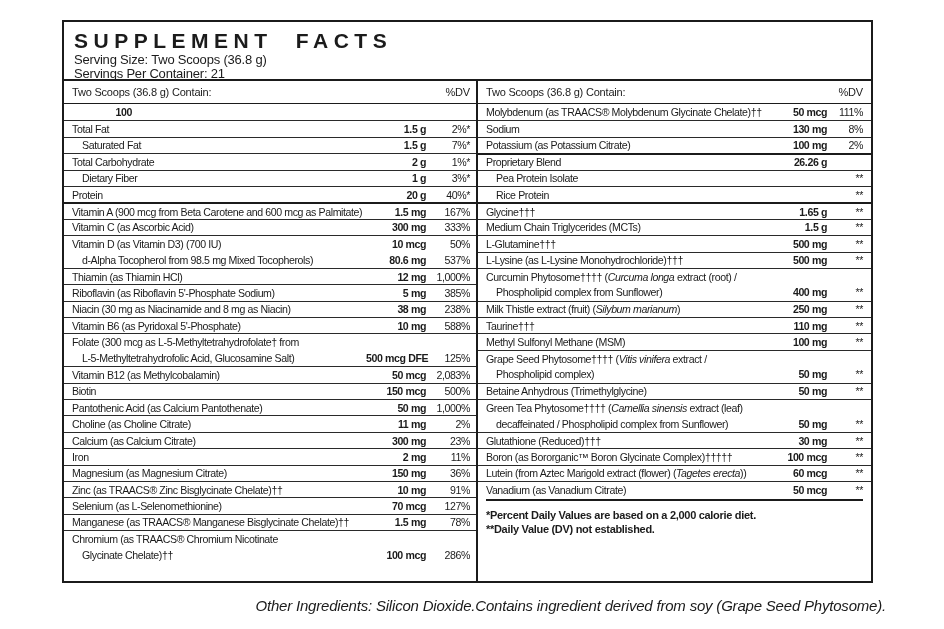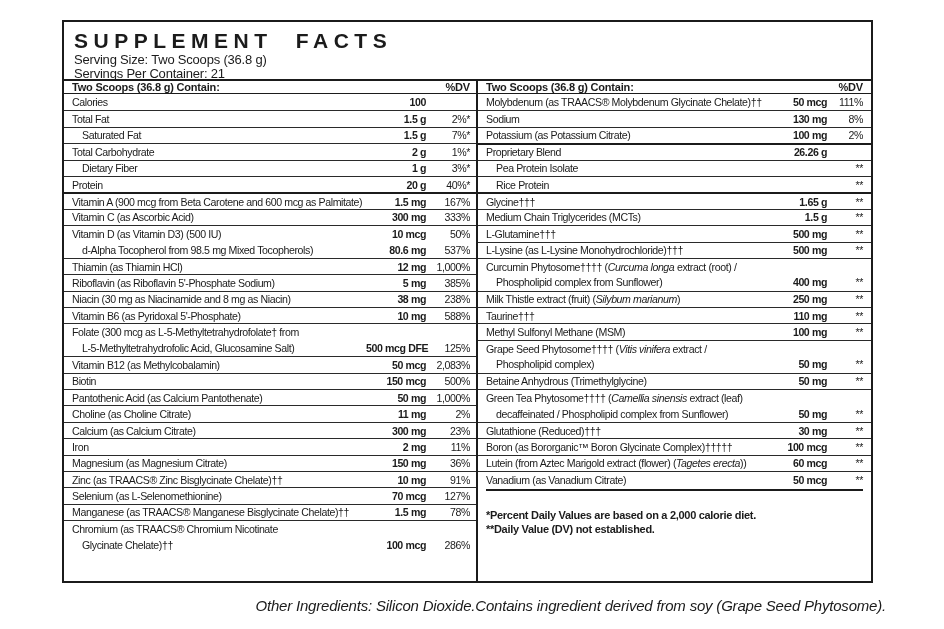--- a/index.html
+++ b/index.html
@@ -29,24 +29,24 @@
   .columns {
     position: absolute;
     left: 0; right: 0; top: 57px; bottom: 0;
     display: flex;
   }
   .col { overflow: hidden; }
   .left-col { width: 414px; border-right: 2px solid #1b1b1b; }
   .right-col { flex: 1; }
   .thead {
     display: flex; align-items: center;
-    height: 15px;
+    height: 25px;
     border-top: 2.5px solid #1b1b1b;
     border-bottom: 1.5px solid #1b1b1b;
-    font-weight: 700; font-size: 11px; letter-spacing: -0.2px;
+    font-weight: 400; font-size: 11px; letter-spacing: -0.2px;
   }
   .left-col .thead { padding: 0 6px 0 8px; }
   .right-col .thead { padding: 0 8px 0 8px; }
   .thead .th-label { flex: 1; white-space: nowrap; }
   .thead .th-dv { text-align: right; }
   .left-col .thead .th-dv { width: 44px; }
   .right-col .thead .th-dv { width: 36px; }
   .row {
     display: flex; align-items: center;
     height: 16.4px;
@@ -62,21 +62,21 @@
   .cell-amount { text-align: right; white-space: nowrap; font-weight: bold; }
   .cell-dv { text-align: right; white-space: nowrap; }
   .left-col  .cell-amount { width: 60px; }
   .left-col  .cell-dv { width: 44px; }
   .right-col .cell-amount { width: 56px; }
   .right-col .cell-dv { width: 36px; }
   .cell-name i { font-style: italic; }
   .footnotes {
     border-top: 2.5px solid #1b1b1b;
     margin: 2px 8px 0 8px;
-    padding-top: 17px;
+    padding-top: 7px;
     font-size: 11px; letter-spacing: -0.3px; line-height: 14px;
     font-weight: 700;
   }
   .footnotes .fn-line { font-weight: 700; }
   .page-footer {
     position: absolute;
     left: 63px; right: 58px; top: 597px;
     display: flex; justify-content: flex-end;
     font-size: 15px; letter-spacing: -0.2px; font-style: italic;
   }
@@ -92,21 +92,20 @@
   </div>
 
   <div class="columns">
     <div class="col left-col">
       <div class="thead">
         <span class="th-label">Two Scoops (36.8 g) Contain:</span>
         <span class="th-dv">%DV</span>
       </div>
       <div id="left-rows">
           <div class="row rule-none">
-            <span class="cell-name"><span>Calories</span></span>
             <span class="cell-amount">100</span>
             <span class="cell-dv"></span>
           </div>
           <div class="row rule-thin">
             <span class="cell-name"><span>Total Fat</span></span>
             <span class="cell-amount">1.5 g</span>
             <span class="cell-dv">2%*</span>
           </div>
           <div class="row rule-thin indent">
             <span class="cell-name"><span>Saturated Fat</span></span>
@@ -132,21 +131,21 @@
             <span class="cell-name"><span>Vitamin A (900 mcg from Beta Carotene and 600 mcg as Palmitate)</span></span>
             <span class="cell-amount">1.5 mg</span>
             <span class="cell-dv">167%</span>
           </div>
           <div class="row rule-thin">
             <span class="cell-name"><span>Vitamin C (as Ascorbic Acid)</span></span>
             <span class="cell-amount">300 mg</span>
             <span class="cell-dv">333%</span>
           </div>
           <div class="row rule-thin">
-            <span class="cell-name"><span>Vitamin D (as Vitamin D3) (500 IU)</span></span>
+            <span class="cell-name"><span>Vitamin D (as Vitamin D3) (700 IU)</span></span>
             <span class="cell-amount">10 mcg</span>
             <span class="cell-dv">50%</span>
           </div>
           <div class="row rule-none indent">
             <span class="cell-name"><span>d-Alpha Tocopherol from 98.5 mg Mixed Tocopherols)</span></span>
             <span class="cell-amount">80.6 mg</span>
             <span class="cell-dv">537%</span>
           </div>
           <div class="row rule-thin">
             <span class="cell-name"><span>Thiamin (as Thiamin HCl)</span></span>

